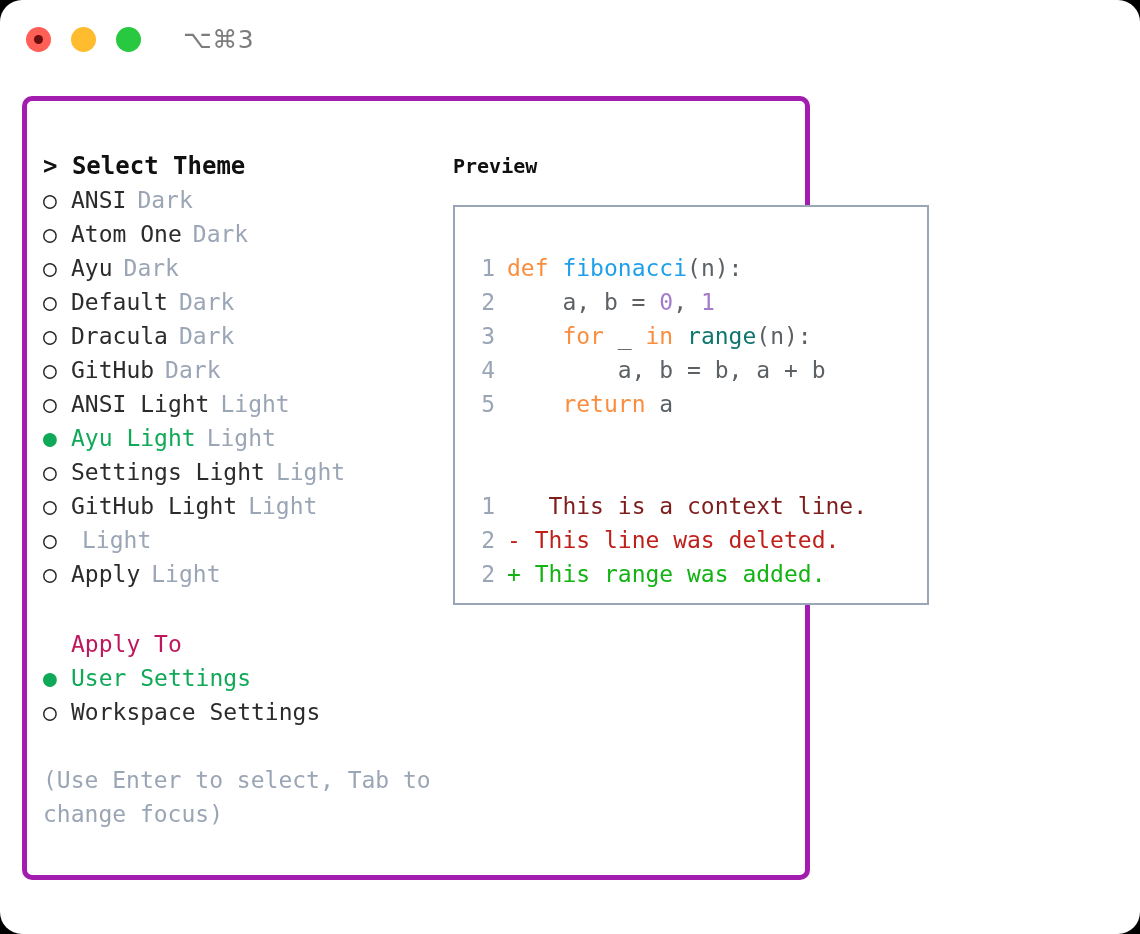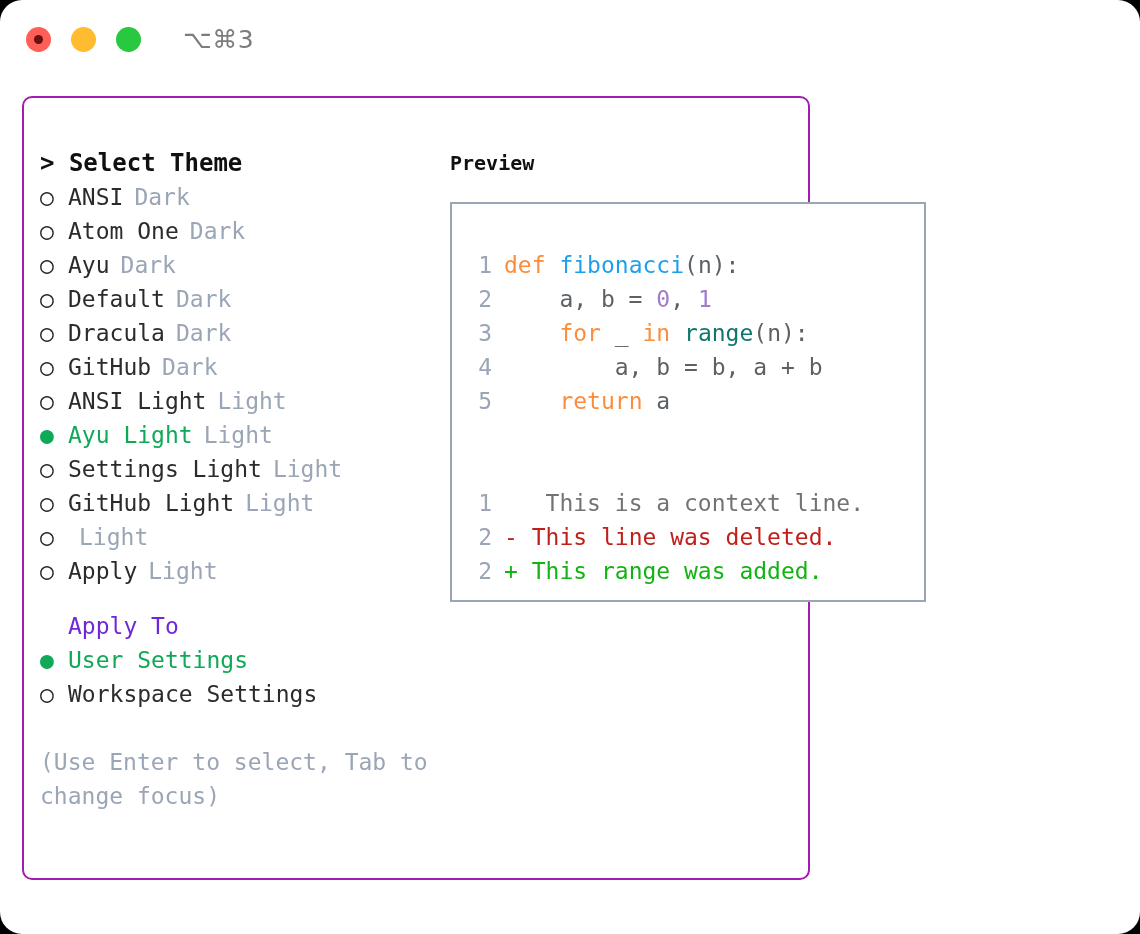--- a/index.html
+++ b/index.html
@@ -52,21 +52,21 @@
     letter-spacing: 0.5px;
     font-family: "DejaVu Sans", "Liberation Sans", sans-serif;
   }
 
   
   .panel {
     position: absolute;
     left: 22px; top: 96px;
     width: 788px;
     height: 784px;
-    border: 2px solid #a21caf;
+    border: 5px solid #a21caf;
     border-radius: 10px;
     background: #ffffff;
   }
   .panel-inner {
     display: flex;
     padding: 48px 0 0 0;
     height: 100%;
   }
 
   .col-left  { width: 470px; padding-left: 16px; }
@@ -95,23 +95,23 @@
     flex: 0 0 28px;
     color: #2b2b2b;
   }
   .marker.sel { color: #0FA958; }
   .label { color: #2b2b2b; }
   .label.sel { color: #0FA958; }
   .variant { color: #9AA5B5; }
   .gap { display: inline-block; width: 11px; }
 
   .group-title {
-    margin-top: 21px;
+    margin-top: 36px;
     padding-left: 28px;
-    color: #6d28d9;
+    color: #be185d;
     font-size: 23px;
     line-height: 34px;
     font-family: "DejaVu Sans Mono", "Liberation Mono", monospace;
     white-space: pre;
   }
 
   .hint {
     margin-top: 34px;
     color: #9AA5B5;
     font-size: 23px;
@@ -149,21 +149,21 @@
     color: #9AA5B5;
     margin-right: 12px;
   }
   .blank-line { height: 34px; }
 
   .tok-kw    { color: #FA8D3E; }
   .tok-fn    { color: #1E9FEC; }
   .tok-num   { color: #A37ACC; }
   .tok-built { color: #0f766e; }
   .tok-plain { color: #5C6166; }
-  .tok-ctx   { color: #737373; text-align: right; }
+  .tok-ctx   { color: #7f1d1d; text-align: right; }
   .tok-del   { color: #C0201A; }
   .tok-add   { color: #12B312; }
 </style>
 </head>
 <body>
 
 <div class="window">
 
   <div class="titlebar">
     <div class="dots">

